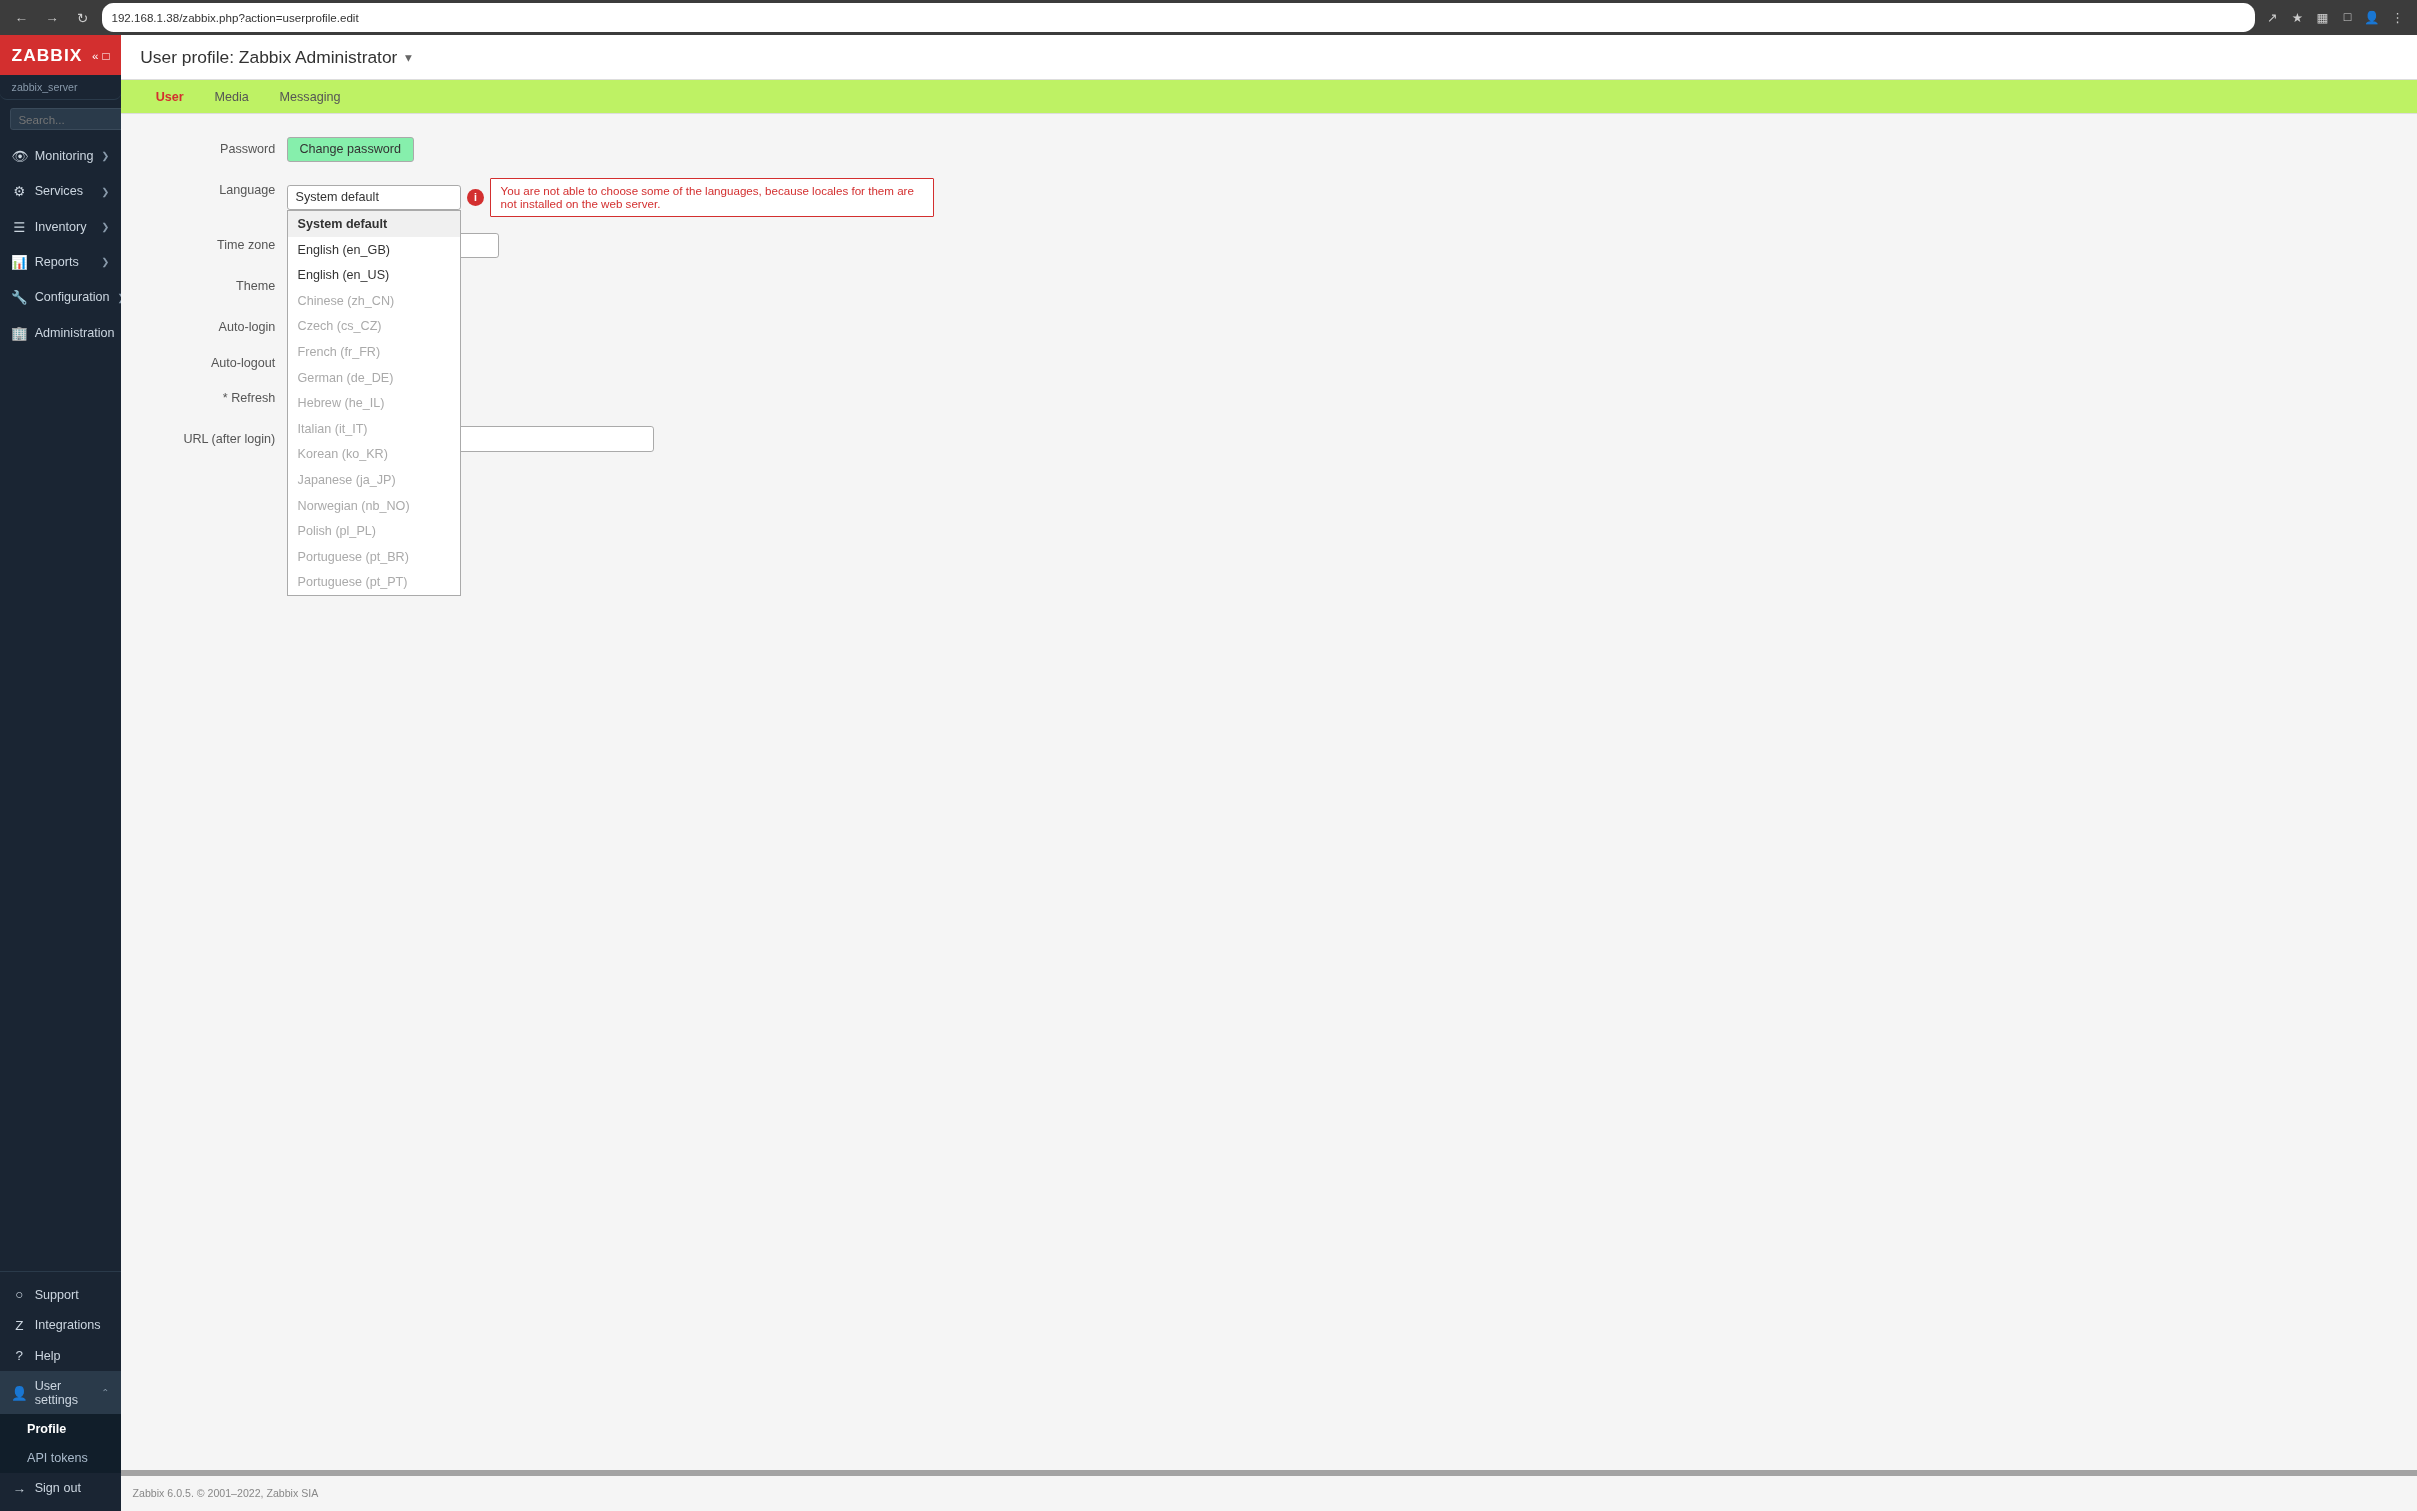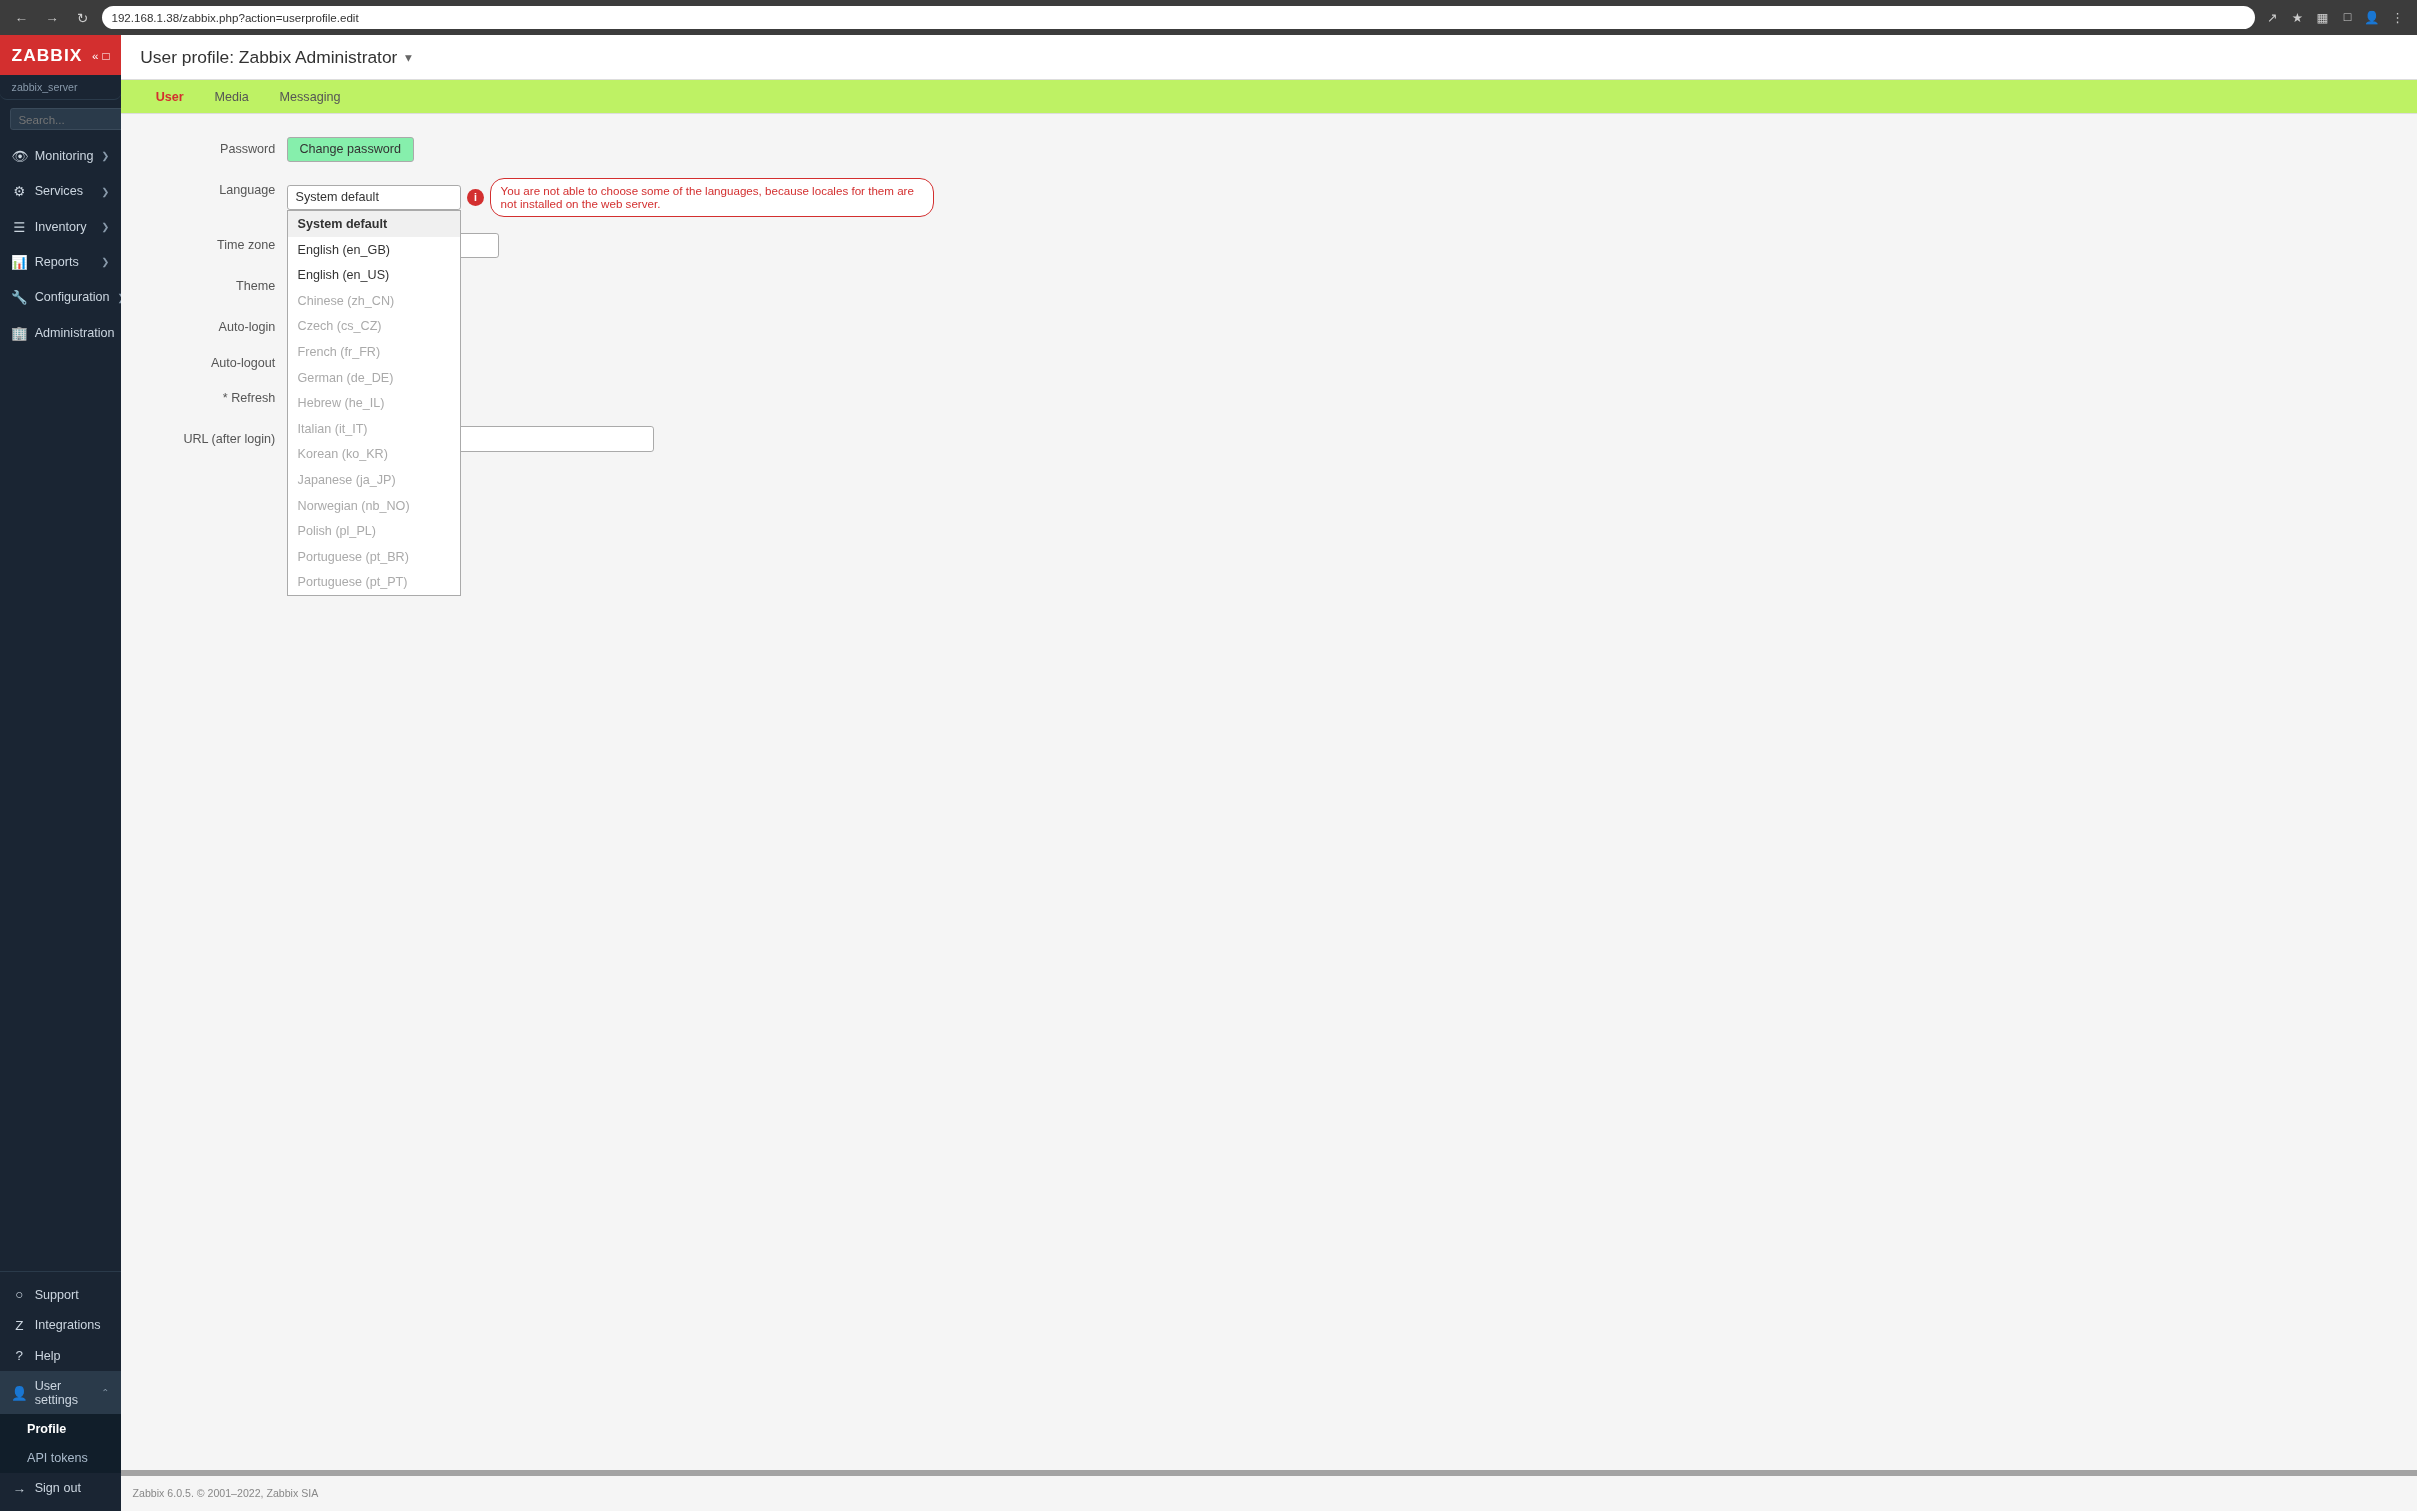--- a/index.html
+++ b/index.html
@@ -12,21 +12,21 @@
       display: flex;
       align-items: center;
       padding: 0 9.7px;
       gap: 7.7px;
       flex-shrink: 0;
     }
     .browser-nav-btn {
       width: 23px; height: 23px; background: none; border: none; color: #ccc; cursor: pointer; font-size: 13.5px; display: flex; align-items: center; justify-content: center;
     }
     .browser-address-bar {
-      flex: 1; height: 23px; background: #fff; border: none; border-radius: 11.6px; padding: 0 9.7px; font-size: 11.6px; color: #333;
+      flex: 1; height: 29px; background: #fff; border: none; border-radius: 11.6px; padding: 0 9.7px; font-size: 11.6px; color: #333;
     }
     .browser-actions { display: flex; gap: 5.8px; align-items: center; }
     .browser-action-btn { width: 19.3px; height: 19.3px; background: none; border: none; color: #ccc; cursor: pointer; font-size: 12.6px; }
 
     
     .app-layout {
       display: flex;
       flex: 1;
       overflow: hidden;
     }
@@ -222,21 +222,21 @@
       flex-shrink: 0;
     }
 
     
     .error-tooltip {
       border: 1px solid #d32f2f;
       background: #fff;
       color: #d32f2f;
       padding: 5.8px 9.7px;
       font-size: 11.6px;
-      border-radius: 14px;
+      border-radius: 1px;
       max-width: 444px;
       position: absolute;
       left: 203px;
       top: 140px;
       z-index: 100;
     }
     .dropdown-item {
       padding: 5.8px 9.7px;
       font-size: 12.6px;
       cursor: pointer;

